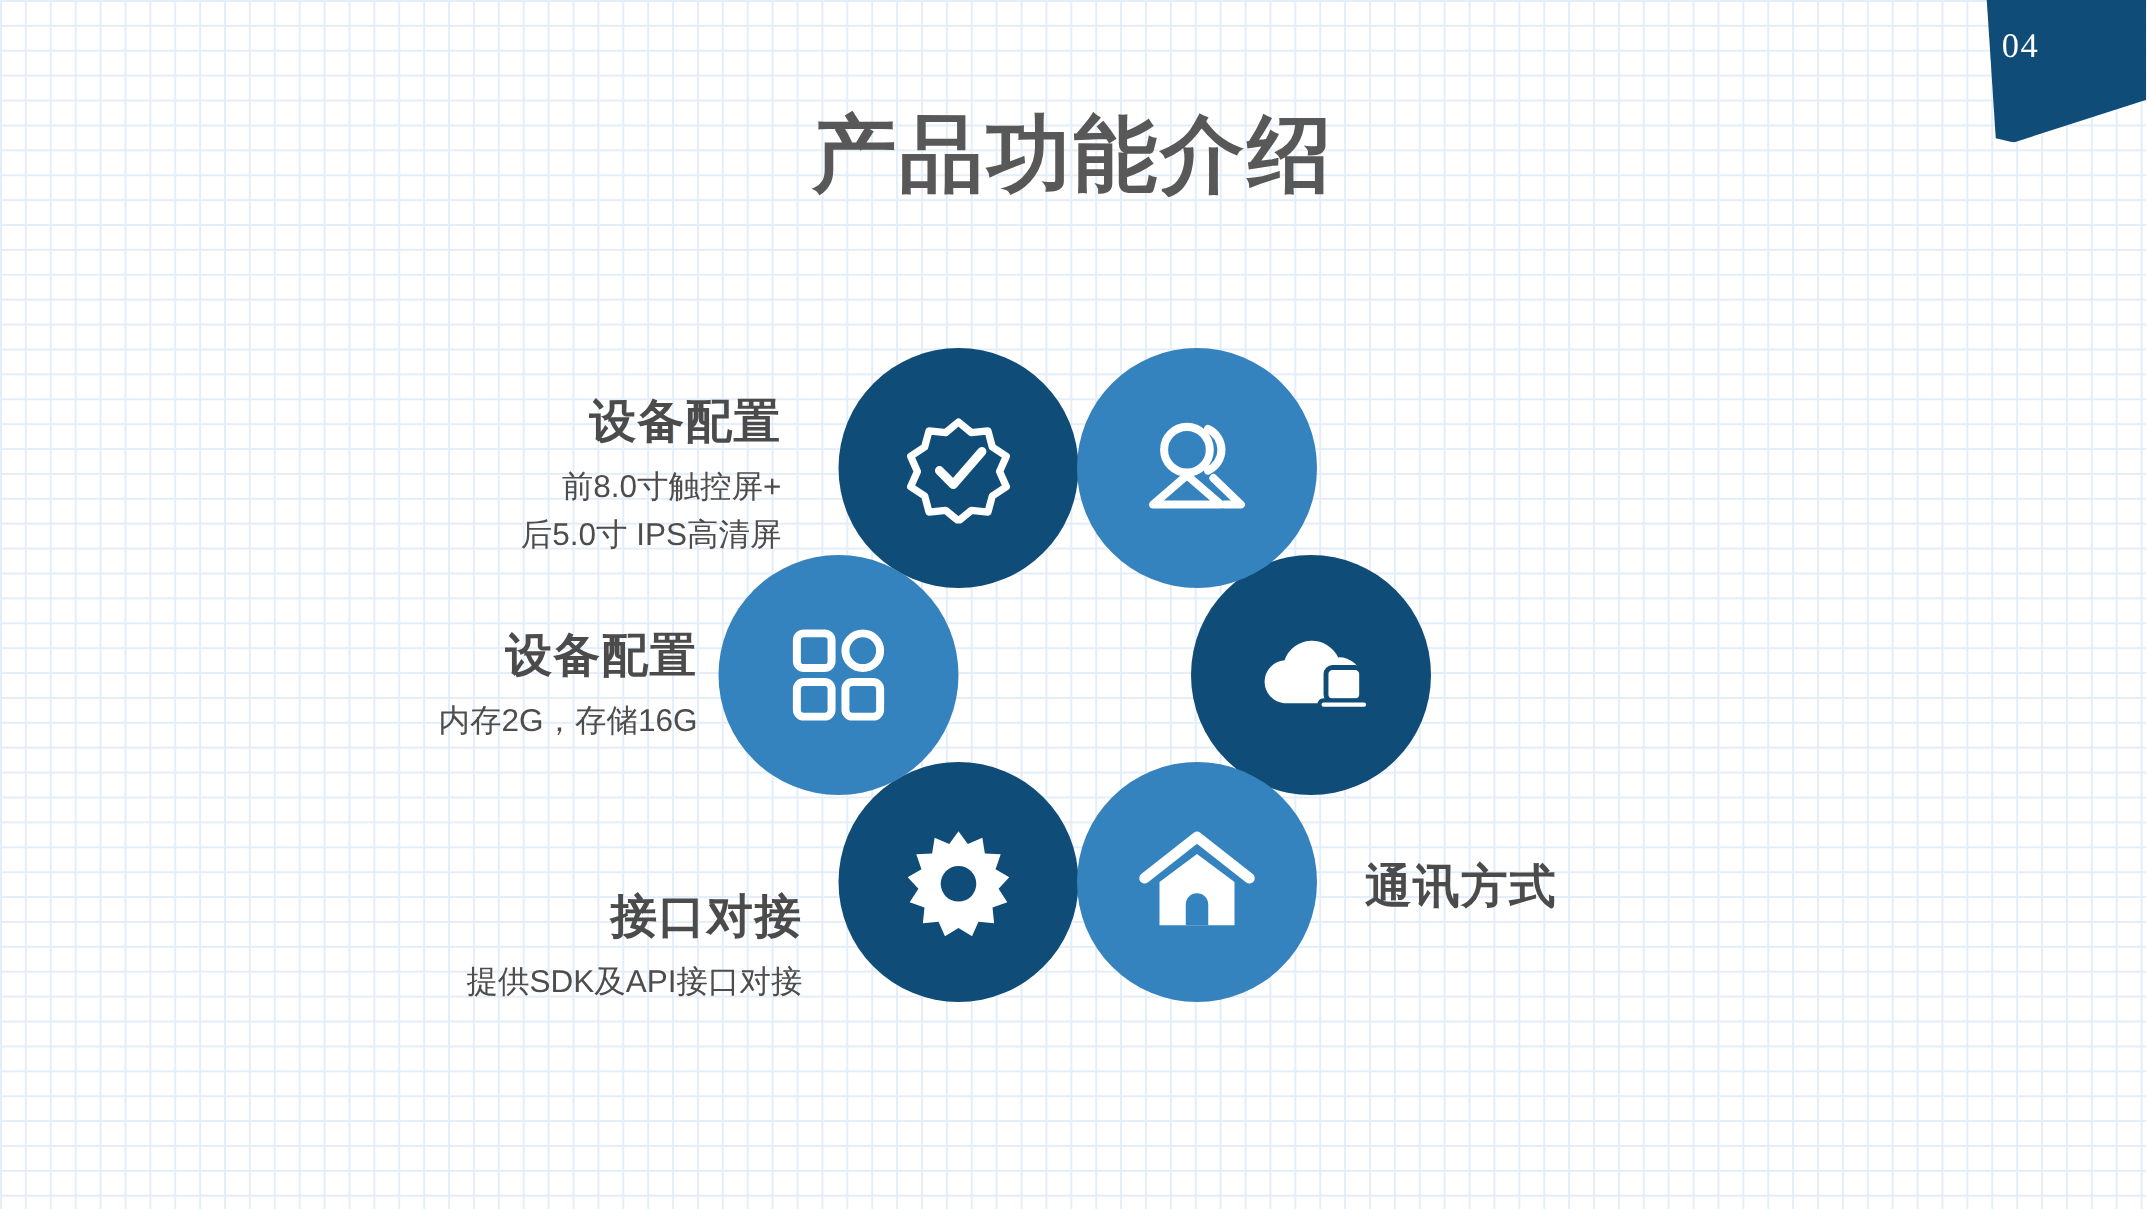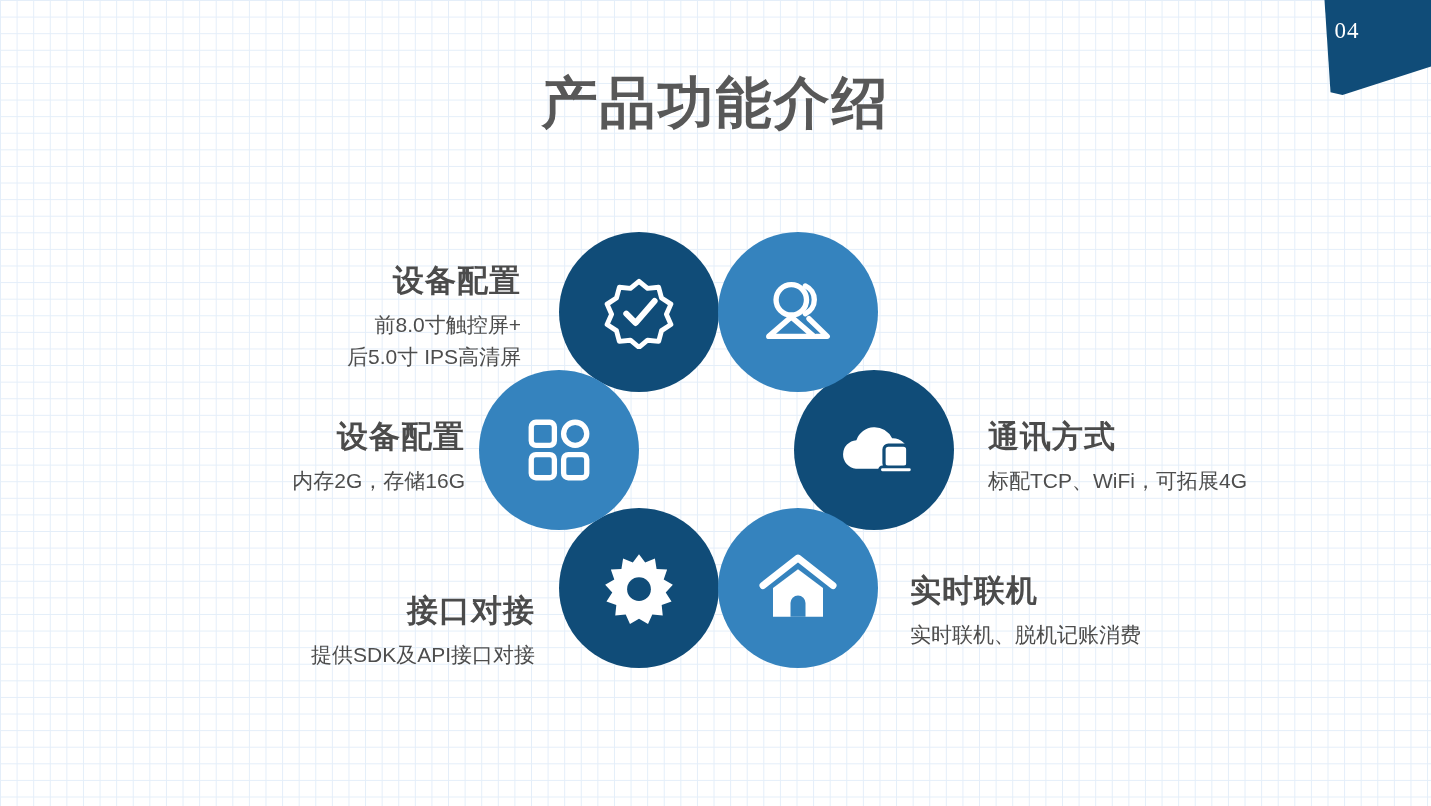--- a/index.html
+++ b/index.html
@@ -149,28 +149,23 @@
     <div class="heading">设备配置</div>
     <div class="desc">内存2G，存储16G</div>
   </div>
 
   <div class="label-block left-block" id="block-api">
     <div class="heading">接口对接</div>
     <div class="desc">提供SDK及API接口对接</div>
   </div>
 
 
-  <div class="label-block right-block" id="block-comm">
+
+  <div class="label-block right-block" id="block-offline">
     <div class="heading">通讯方式</div>
-    <div class="desc">标配TCP、WiFi，可拓展4G</div>
-  </div>
-
-  <div class="label-block right-block" id="block-offline">
-    <div class="heading">实时联机</div>
-    <div class="desc">实时联机、脱机记账消费</div>
   </div>
 
   <div id="cluster">
 
     <div class="circle c-tl">
       <span>
         <svg width="74" height="74" viewBox="0 0 64 64" fill="none">
           <path d="M32 5.5 L39.4 11.6 L49 10.6 L51.5 19.9 L59.6 25.2 L55.7 34 L59.6 42.8 L51.5 48.1 L49 57.4 L39.4 56.4 L32 62.5 L24.6 56.4 L15 57.4 L12.5 48.1 L4.4 42.8 L8.3 34 L4.4 25.2 L12.5 19.9 L15 10.6 L24.6 11.6 Z" stroke="#ffffff" stroke-width="4.2" stroke-linejoin="round" fill="none"></path>
           <path d="M21 33.5 L29 41.5 L45.5 22.5" stroke="#ffffff" stroke-width="5.2" stroke-linecap="round" stroke-linejoin="round" fill="none"></path>
         </svg>

